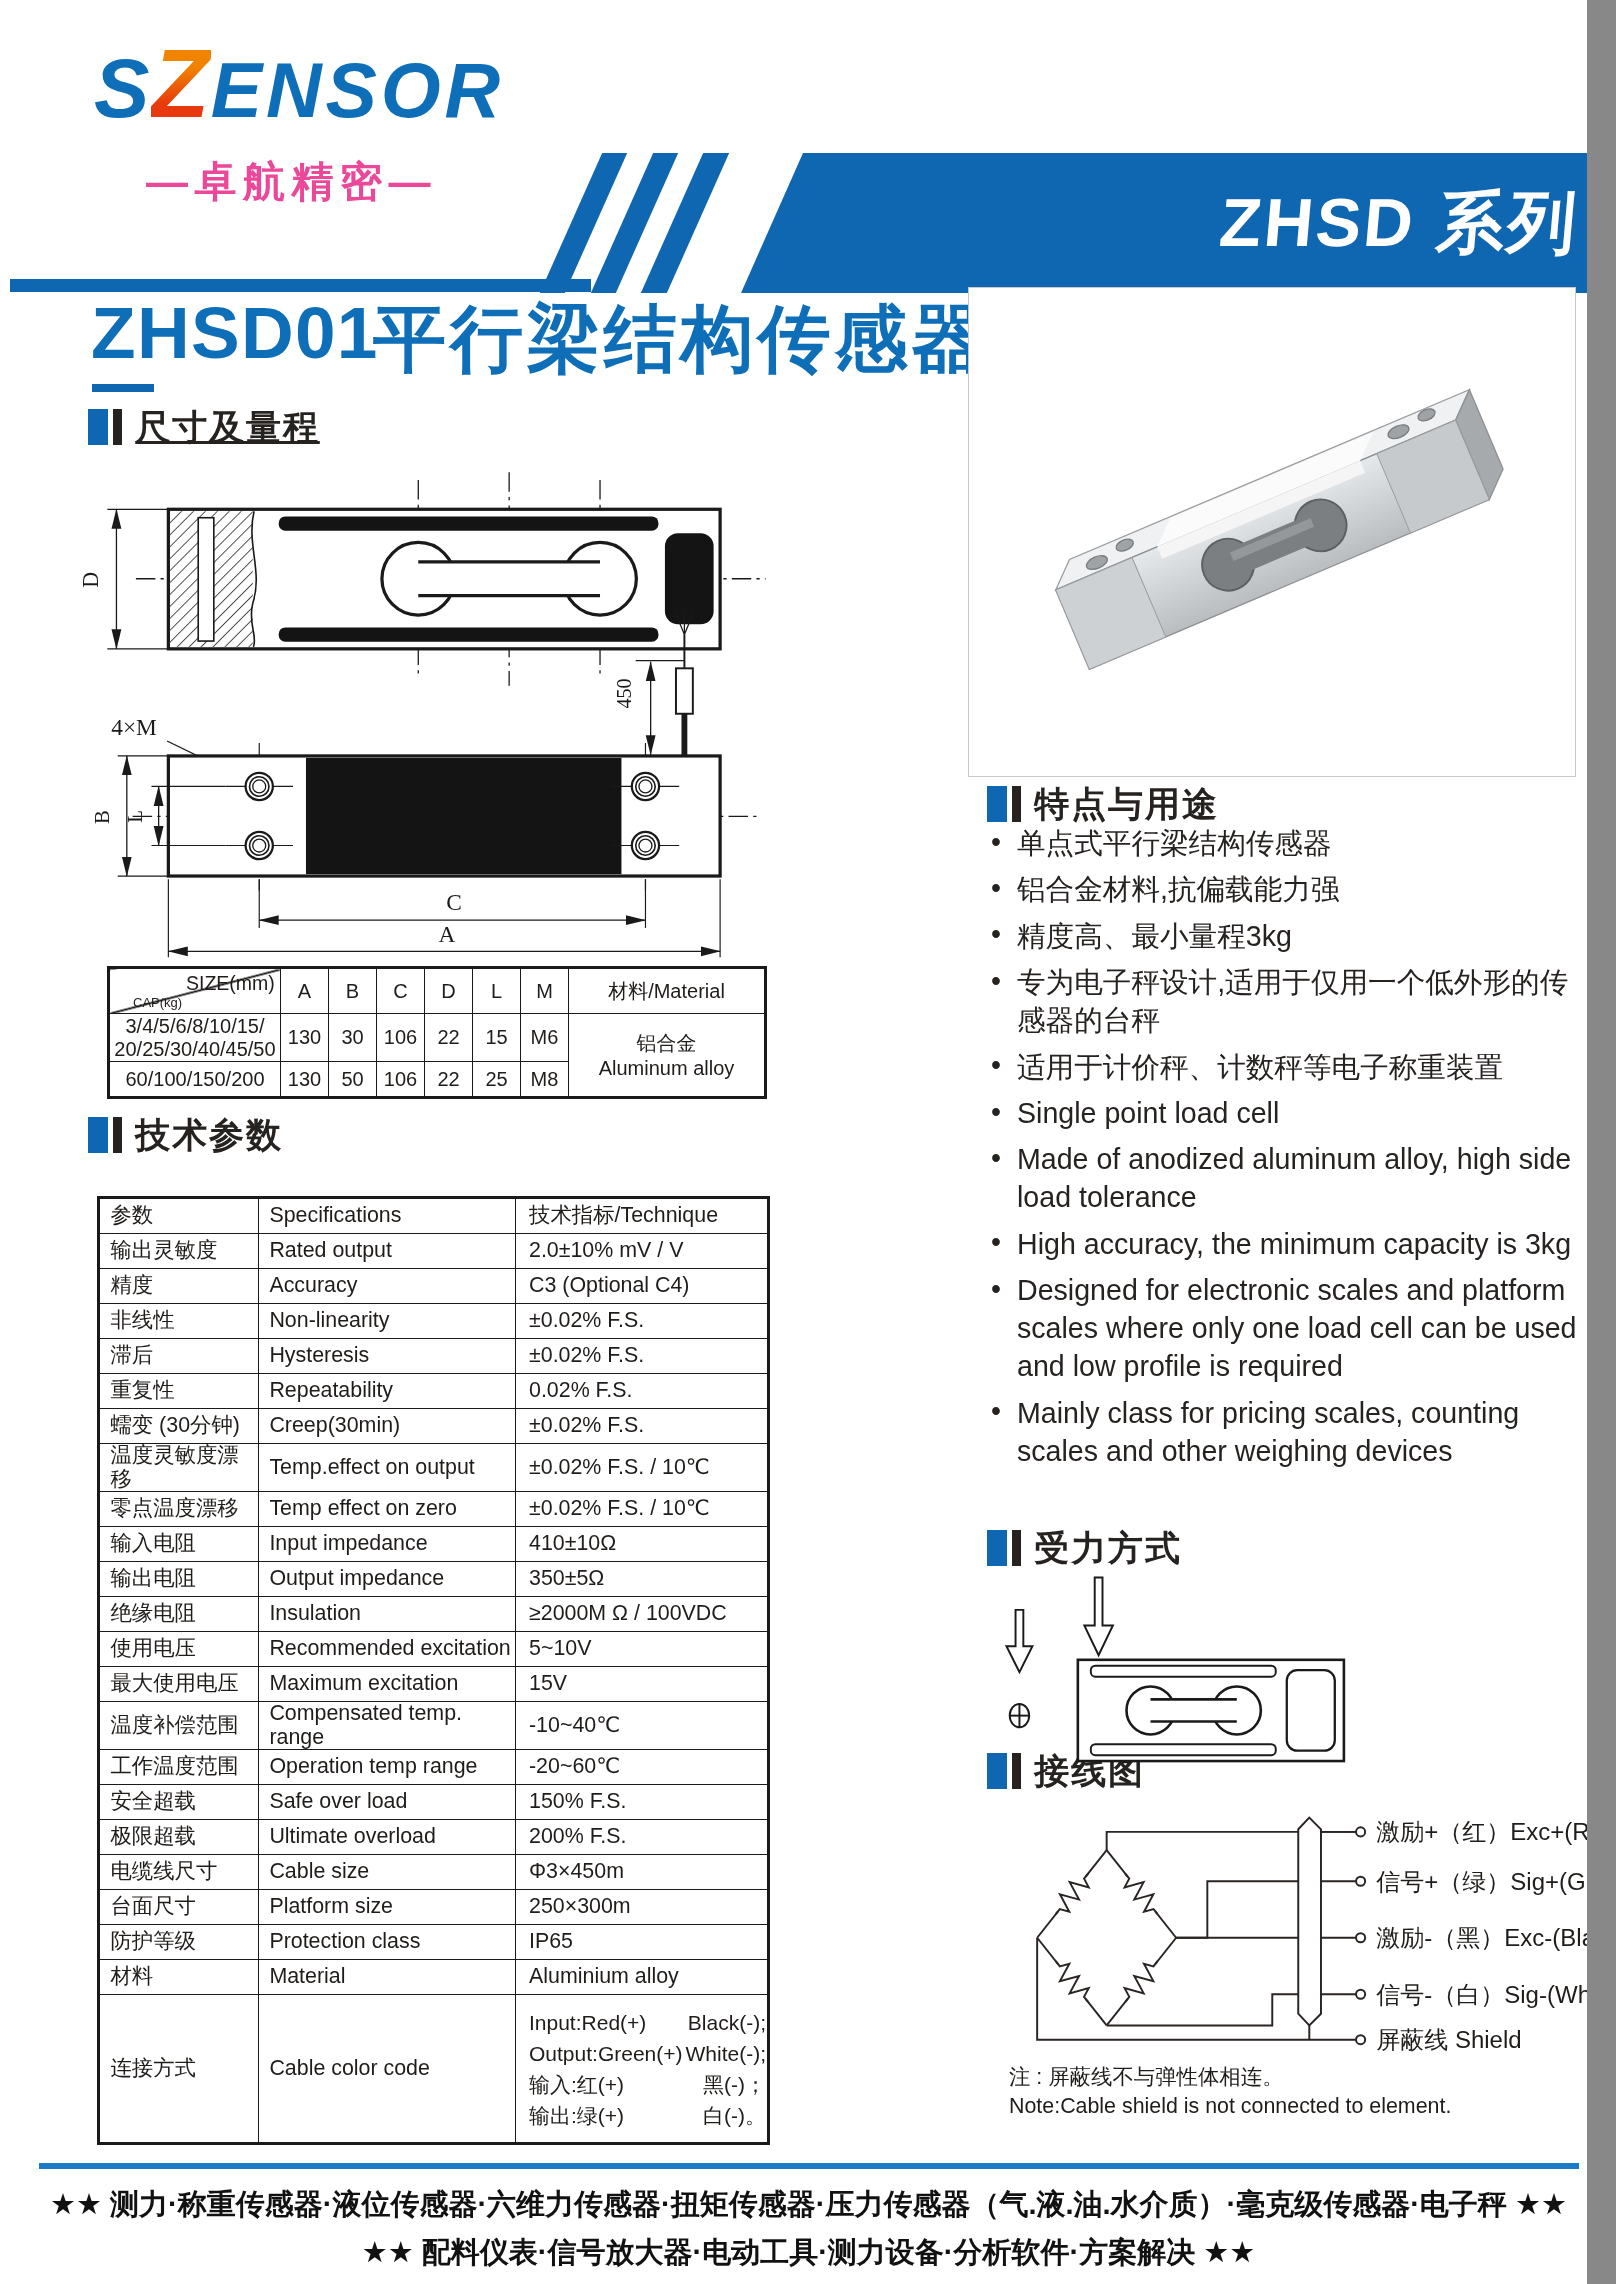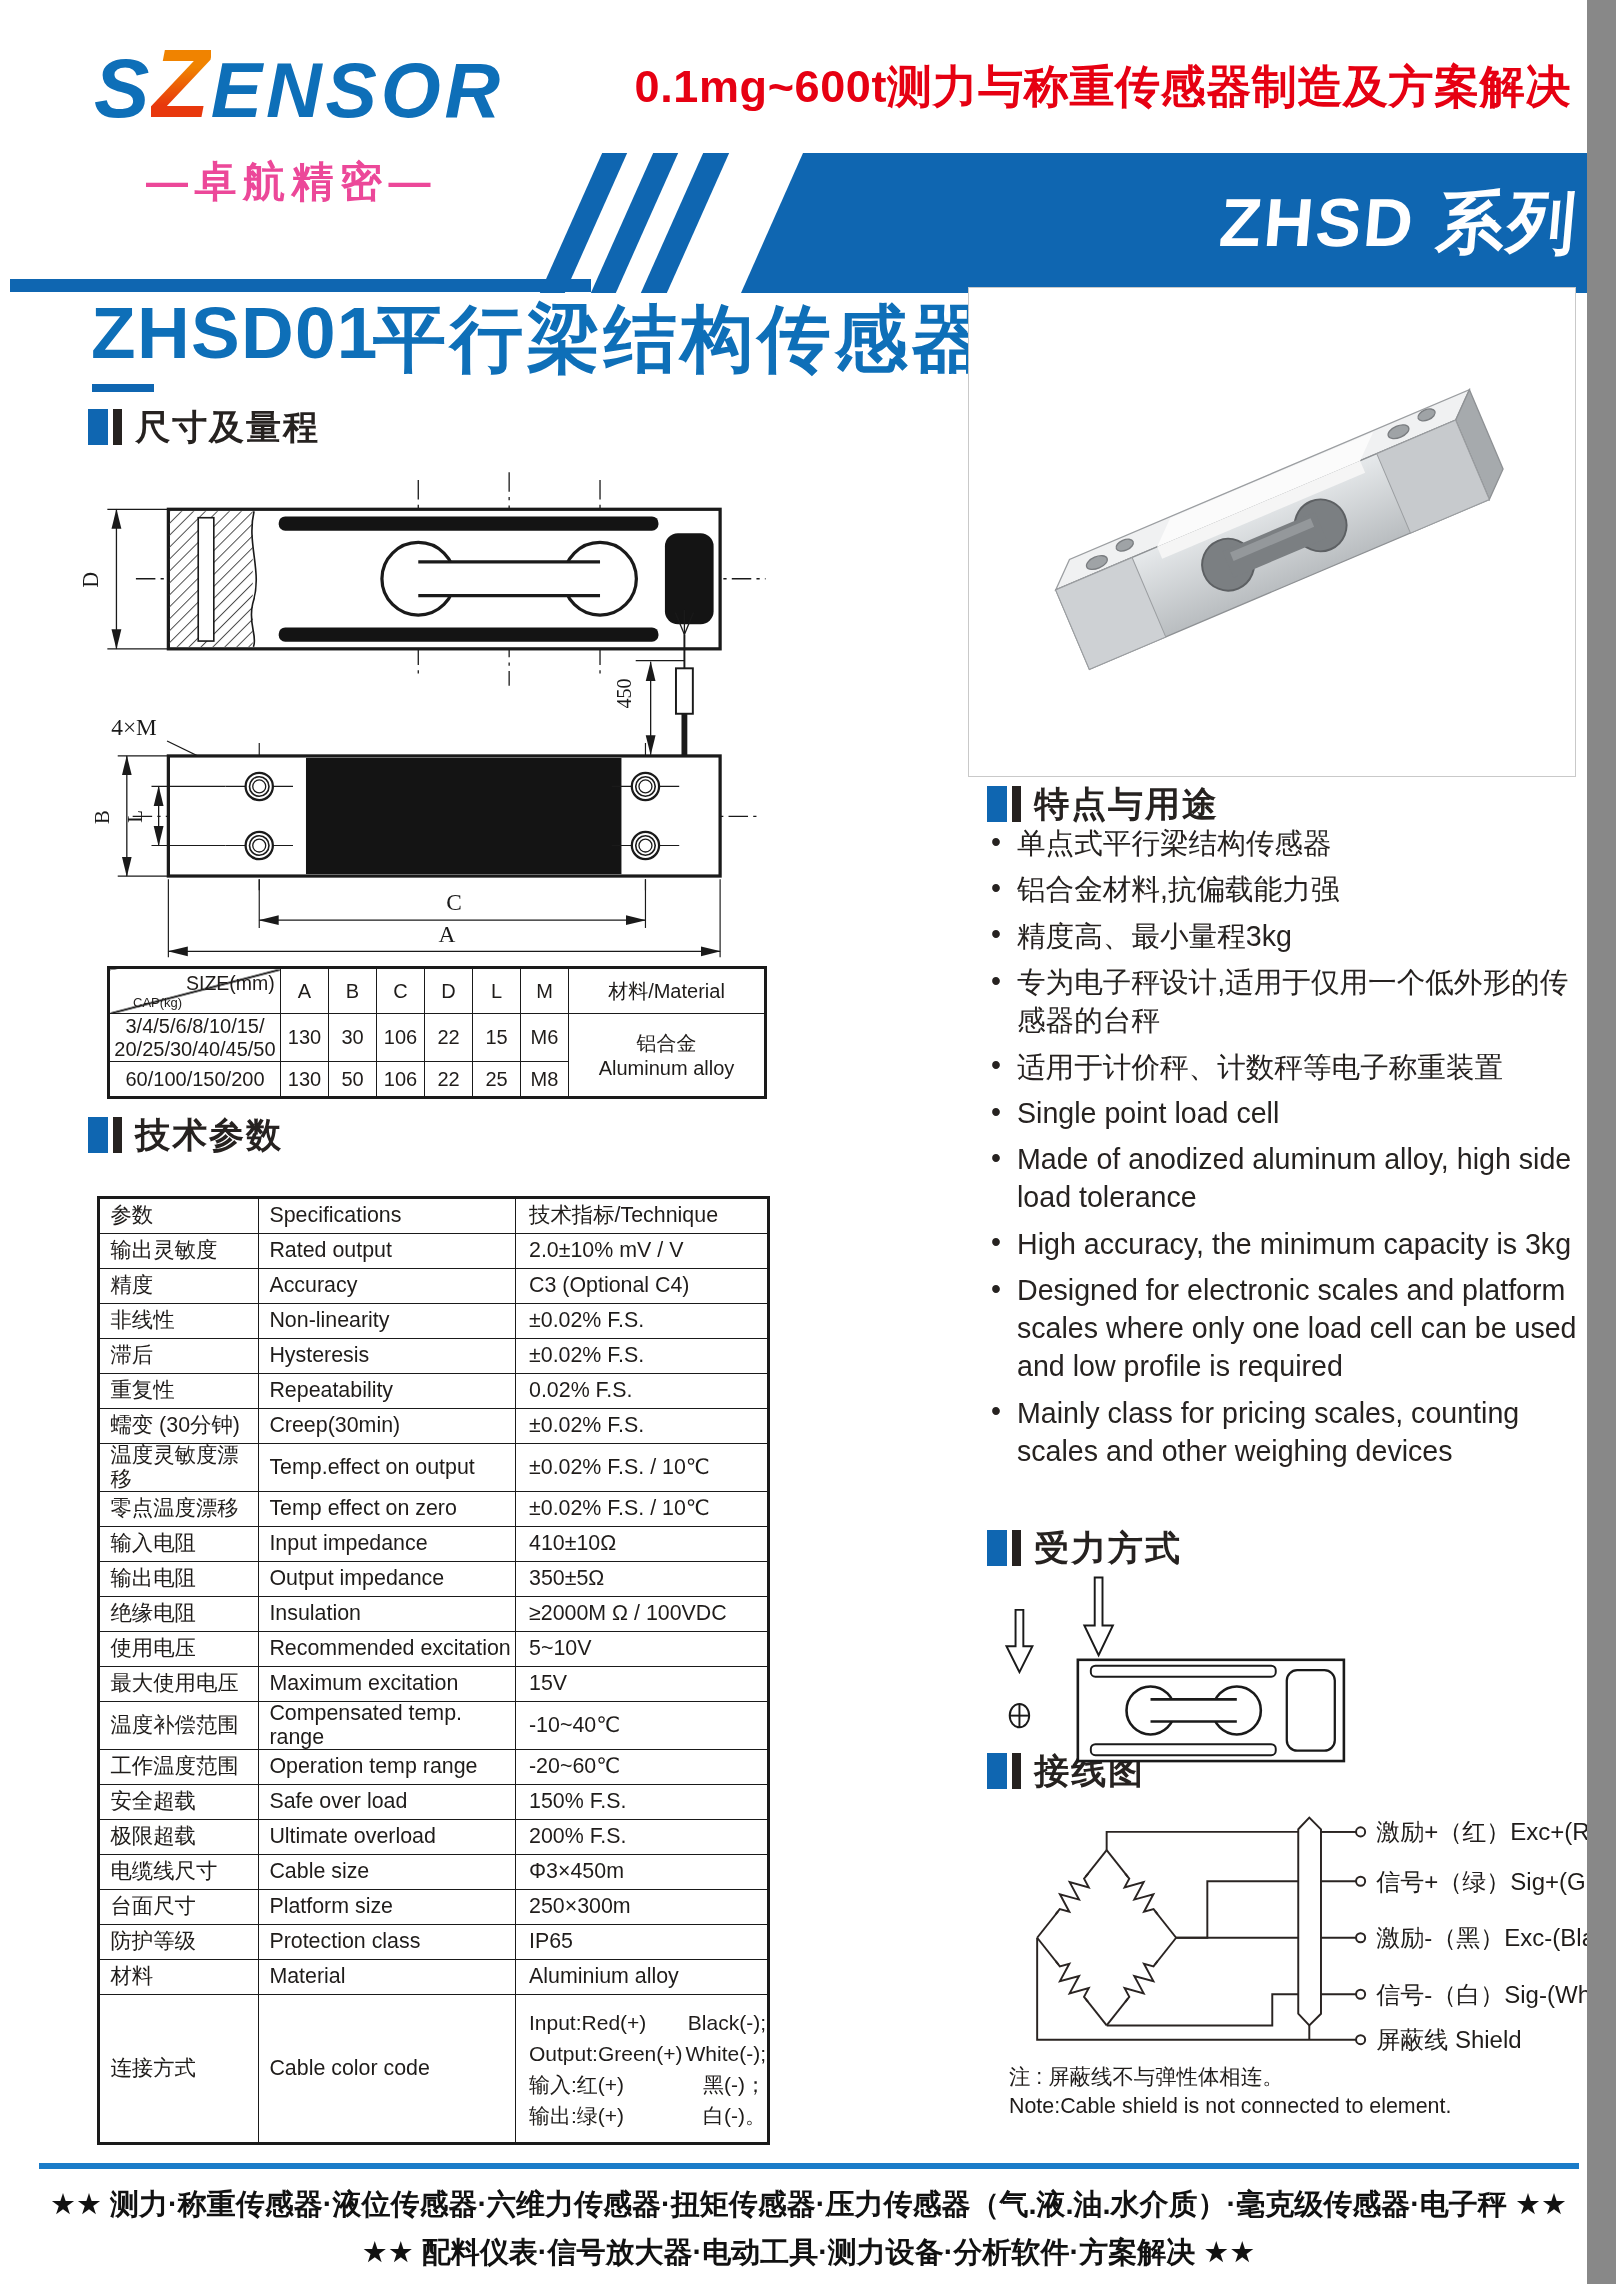--- a/index.html
+++ b/index.html
@@ -75,35 +75,34 @@
 </style>
 </head>
 <body>
 
 <div id="page">
 
   <div class="abs" id="logo-word">
     <span class="s1">S</span><span class="s2">Z</span><span class="s3">ENSOR</span>
   </div>
   <div class="abs" id="logo-tagline">—卓航精密—</div>
-  <div class="abs" id="slogan">0.1mg~600t测力与称重传感器制造及方案解决</div>
 
   <div class="abs hstripe" id="stripe1"></div>
   <div class="abs hstripe" id="stripe2"></div>
   <div class="abs hstripe" id="stripe3"></div>
   <div class="abs" id="band">
     <span id="band-text">ZHSD 系列</span>
   </div>
   <div class="abs" id="header-line"></div>
 
   <div class="abs" id="title-model">ZHSD01</div>
   <div class="abs" id="title-name">平行梁结构传感器</div>
   <div class="abs" id="title-dash"></div>
 
-  <div class="abs sec" style="left:88px;top:408px;">
+  <div class="abs sec" style="left:88px;top:408px;text-decoration:underline;">
     <span class="bar-b"></span>
     <span class="bar-k"></span>
     <span class="sec-t">尺寸及量程</span>
   </div>
   <div class="abs sec" style="left:88px;top:1116px;">
     <span class="bar-b"></span>
     <span class="bar-k"></span>
     <span class="sec-t">技术参数</span>
   </div>
   <div class="abs sec" style="left:987px;top:785px;">

